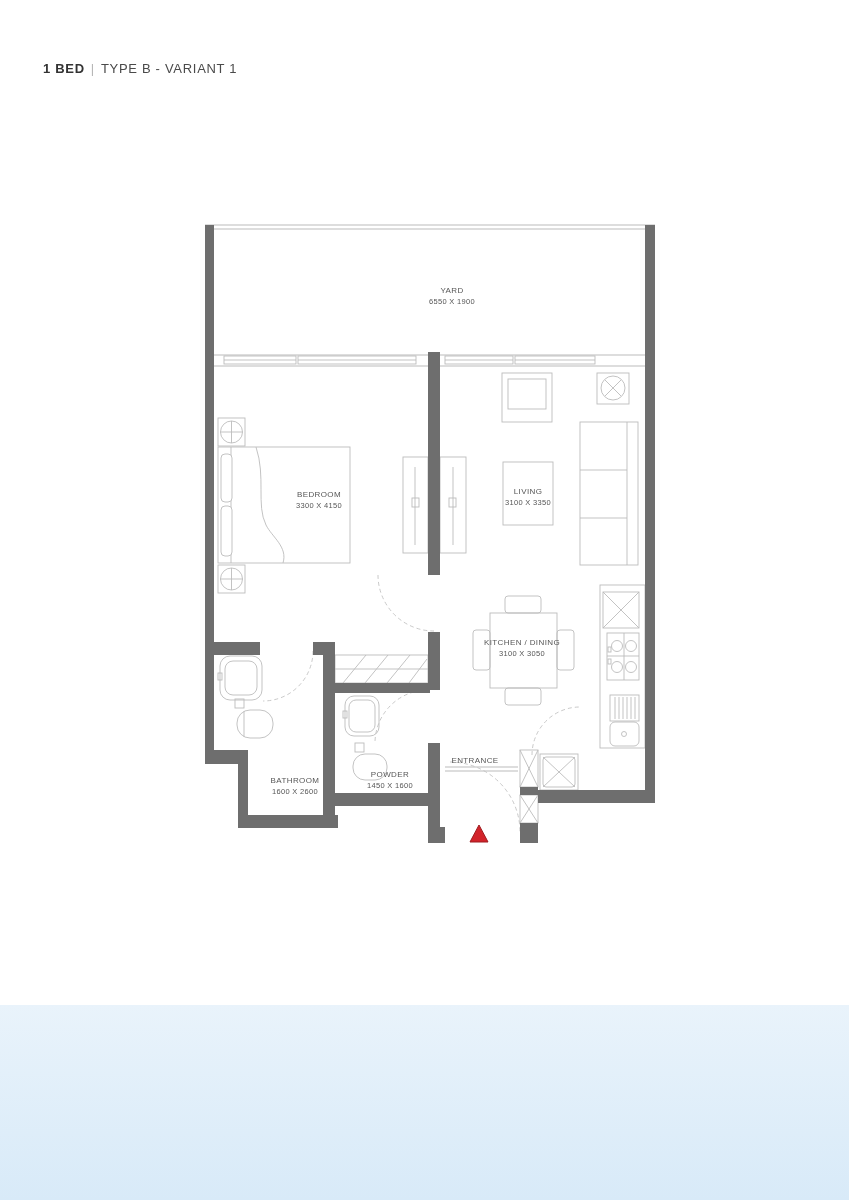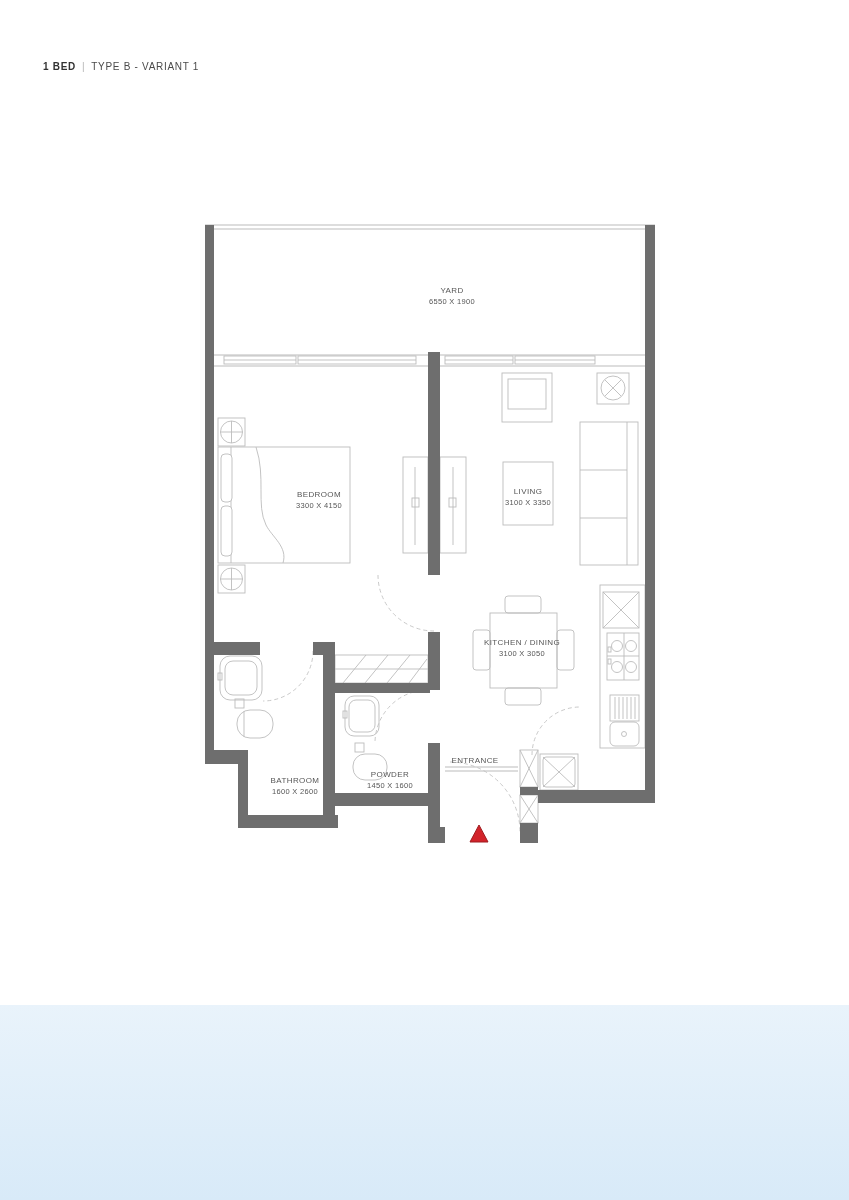--- a/index.html
+++ b/index.html
@@ -1,21 +1,21 @@
 <!DOCTYPE html>
 <html><head>
 <meta charset="utf-8">
 <style>
   html,body{margin:0;padding:0;}
   body{
     width:849px;height:1200px;position:relative;background:#ffffff;
     font-family:"Liberation Sans", sans-serif;overflow:hidden;color:#2f3b46;
   }
   
-  .hdr{position:absolute;left:43px;top:61px;font-size:10px;letter-spacing:.7px;color:#4a4a4a;}
+  .hdr{position:absolute;left:43px;top:61px;font-size:13px;letter-spacing:.7px;color:#4a4a4a;}
   .hdr .b{font-weight:bold;color:#333;}
   .hdr .sep{color:#b5b5b5;margin:0 6px;}
   
   .plan{position:absolute;left:198px;top:215px;width:460px;height:640px;}
   .wall{fill:#6e6e6e;}
   .thin{stroke:#a9a9a9;stroke-width:.8;fill:none;}
   .furn{stroke:#bcbcbc;stroke-width:.9;fill:#ffffff;}
   .furnl{stroke:#bcbcbc;stroke-width:.9;fill:none;}
   .arc{stroke:#c3c3c3;stroke-width:.9;fill:none;stroke-dasharray:4 3;}
   .lbl{font-family:"Liberation Sans",sans-serif;font-size:8px;fill:#565656;letter-spacing:.4px;text-anchor:middle;}

